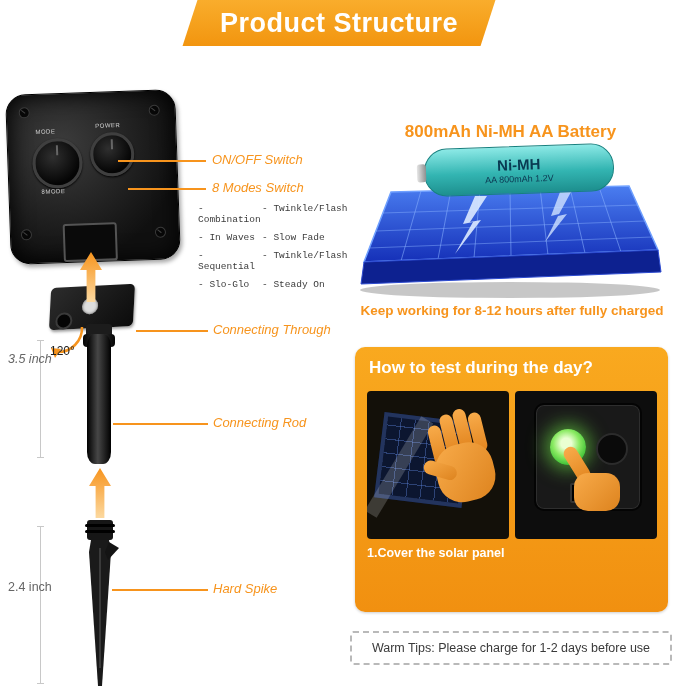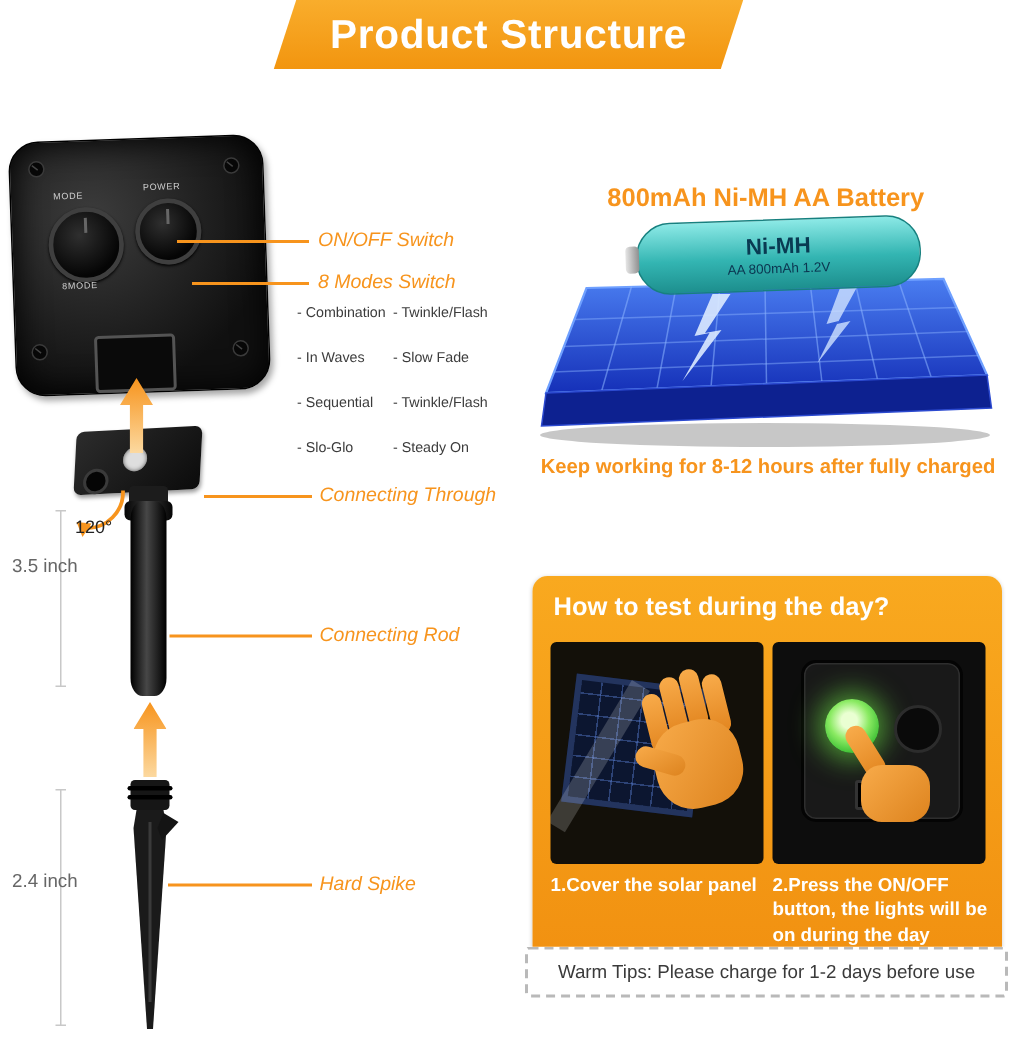--- a/index.html
+++ b/index.html
@@ -29,21 +29,21 @@
   .clip{position:absolute;left:52px;top:130px;width:50px;height:34px;background:#0a0a0a;border:2px solid #545454;border-radius:3px;}
 
   
   .leader{height:2px;background:#f7941d;}
   .olabel{color:#f7941d;font-size:13px;white-space:nowrap;font-style:italic;}
   .measure-text{color:#666;font-size:12.5px;white-space:nowrap;}
   .vline{width:1px;background:#c8c8c8;}
   .vline::before,.vline::after{content:"";position:absolute;left:-3px;width:7px;height:1px;background:#c8c8c8;}
   .vline::before{top:0;} .vline::after{bottom:0;}
   .modes{left:198px;top:203px;width:164px;display:grid;grid-template-columns:64px 1fr;
-         row-gap:19px;font-size:9.5px;color:#3c3c3c;}
+         row-gap:7px;font-size:9.5px;color:#3c3c3c;font-family:Liberation Mono, monospace;}
 
   
   .uparrow{width:22px;background:linear-gradient(180deg,#f7941d,#fcd9a0);
            clip-path:polygon(50% 0,100% 36%,70% 36%,70% 100%,30% 100%,30% 36%,0 36%);}
 
   
   .bracket{left:50px;top:286px;width:84px;height:42px;border-radius:5px;
            background:linear-gradient(135deg,#2c2c2c,#0b0b0b);transform:rotate(-3deg) skewX(-6deg);
            box-shadow:1px 2px 3px rgba(0,0,0,.4);}
   .bracket-hole{position:absolute;left:32px;top:12px;width:16px;height:16px;border-radius:50%;
@@ -66,21 +66,21 @@
            display:flex;flex-direction:column;align-items:center;justify-content:center;z-index:3;}
   .battery::before{content:"";position:absolute;left:-8px;top:14px;width:9px;height:18px;border-radius:3px;
                    background:linear-gradient(90deg,#e6e6e6,#8f8f8f);}
   .battery-brand{color:#093a52;font-weight:bold;font-size:15px;line-height:15px;}
   .battery-spec{color:#0b3550;font-size:9px;margin-top:2px;}
   .runtime{left:352px;top:303px;width:320px;text-align:center;color:#f7941d;
            font-size:13.5px;font-weight:600;}
 
   
   .testpanel{left:355px;top:347px;width:313px;height:265px;border-radius:10px;
-             background:linear-gradient(180deg,#f9a91f,#f19010);box-shadow:0 1px 3px rgba(0,0,0,.2);margin-top:37px;}
+             background:linear-gradient(180deg,#f9a91f,#f19010);box-shadow:0 1px 3px rgba(0,0,0,.2);}
   .test-title{position:absolute;left:14px;top:11px;color:#fff;font-weight:bold;font-size:17px;}
   .photo{position:absolute;top:44px;height:148px;border-radius:4px;overflow:hidden;}
   .photo1{left:12px;width:142px;background:#131009;}
   .photo2{left:160px;width:142px;background:#0d0d0d;}
   .mini-solar{position:absolute;left:12px;top:26px;width:88px;height:86px;transform:rotate(7deg);
               background:#0c1630;border:4px solid #23345e;box-sizing:border-box;
               background-image:repeating-linear-gradient(90deg,transparent 0 13px,rgba(95,135,225,.4) 13px 14px),
                                repeating-linear-gradient(0deg,transparent 0 13px,rgba(95,135,225,.4) 13px 14px);}
   .glint{position:absolute;left:10px;top:-6px;width:14px;height:110px;background:#fff;opacity:.18;transform:rotate(24deg);}
   .hand{position:absolute;}
@@ -153,21 +153,21 @@
     <polygon points="5,26 15,27 9,36" fill="#f7941d"></polygon>
   </svg>
   <span class="abs angle-text" style="left:50px;top:344px;">120°</span>
 
   <div class="abs leader" style="left:136px;top:330px;width:72px;"></div>
   <span class="abs olabel" style="left:213px;top:322px;">Connecting Through</span>
 
   <div class="abs rod-collar"></div>
   <div class="abs rod"></div>
   <div class="abs vline" style="left:40px;top:340px;height:118px;"></div>
-  <span class="abs measure-text" style="left:8px;top:370px;">3.5 inch</span>
+  <span class="abs measure-text" style="left:8px;top:352px;font-style:italic;">3.5 inch</span>
   <div class="abs leader" style="left:113px;top:423px;width:95px;"></div>
   <span class="abs olabel" style="left:213px;top:415px;">Connecting Rod</span>
 
   <div class="abs uparrow" style="left:89px;top:468px;height:50px;"></div>
 
   <svg class="abs" style="left:78px;top:518px;" width="44" height="172" viewBox="0 0 44 172">
     <rect x="9" y="2" width="26" height="20" rx="3" fill="#161616"></rect>
     <rect x="7" y="6" width="30" height="3" rx="1.5" fill="#000"></rect>
     <rect x="7" y="12" width="30" height="3" rx="1.5" fill="#000"></rect>
     <polygon points="13,22 31,22 33,34 24,168 20,168 11,34" fill="#1a1a1a"></polygon>
@@ -239,20 +239,19 @@
         <div class="dark-knob"></div>
         <div class="mini-slot"></div>
         <div class="hand" style="left:26px;top:42px;width:70px;height:70px;">
           <div class="fng" style="left:8px;top:-2px;width:14px;height:38px;transform:rotate(-32deg);"></div>
           <div class="palm" style="left:12px;top:26px;width:46px;height:38px;border-radius:14px;"></div>
         </div>
       </div>
     </div>
 
     <div class="caption" style="left:12px;width:140px;">1.Cover the solar panel</div>
-    <div class="caption" style="left:160px;width:148px;">2.Press the ON/OFF button, the lights will be on during the day</div>
   </div>
 
   <div class="abs warmtips">
     <span>Warm Tips: Please charge for 1-2 days before use</span>
   </div>
 
 </div>
 
 </body></html>

